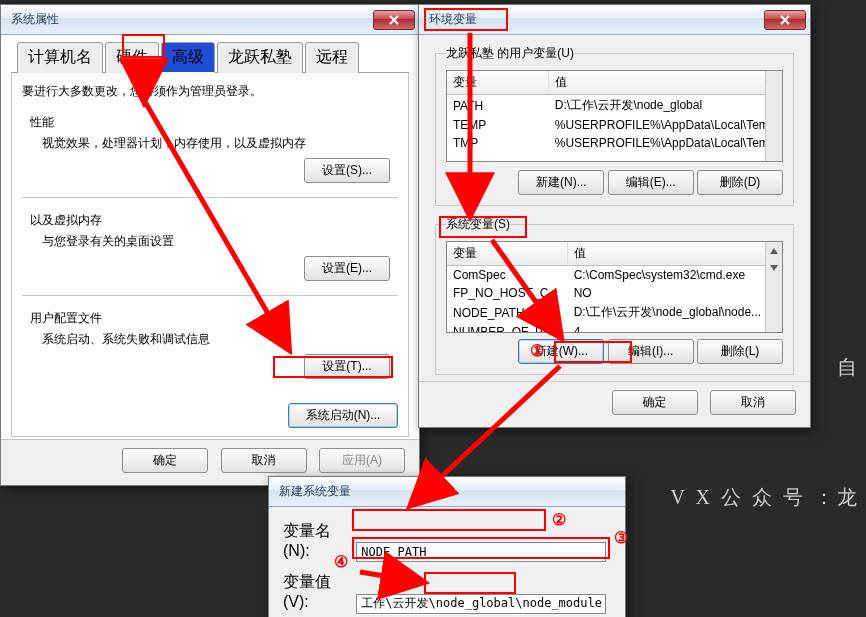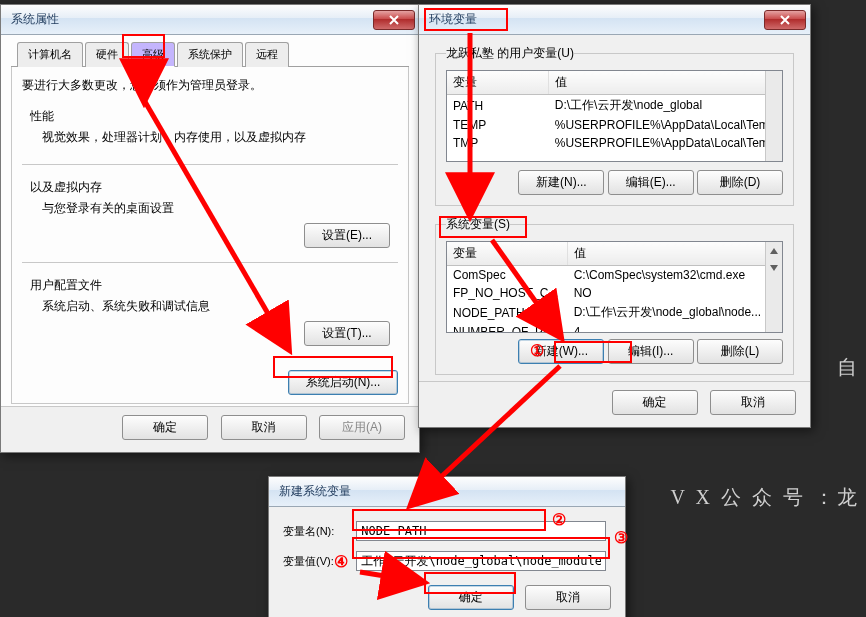--- a/index.html
+++ b/index.html
@@ -17,22 +17,22 @@
     .close-btn {
       width:42px; height:20px; margin-right:4px;
       background:linear-gradient(#e5a2a2,#c94a4a 45%,#b02c2c 46%,#cf6a6a);
       border:1px solid #7a2a2a; border-radius:3px;
       display:flex; align-items:center; justify-content:center; color:#fff;
     }
     .close-btn svg { width:10px; height:10px; }
     .dlg-body { padding:10px 16px 12px; font-size:12px; color:#000; }
 
     .tabs { display:flex; border-bottom:1px solid #a0a0a0; padding:0 6px; }
-    .tab { padding:4px 10px; font-size:11px; border:1px solid #a0a0a0; border-bottom:none; background:#ededed; margin-right:2px; border-radius:3px 3px 0 0; position:relative; top:1px; cursor:pointer;}
-    .tab.active { background:#c4b5fd; border-bottom:1px solid #fdfdfd; }
+    .tab { padding:4px 10px; font-size:16px; border:1px solid #a0a0a0; border-bottom:none; background:#ededed; margin-right:2px; border-radius:3px 3px 0 0; position:relative; top:1px; cursor:pointer;}
+    .tab.active { background:#1d4ed8; border-bottom:1px solid #fdfdfd; }
 
     .group { margin:8px 0 4px; padding:6px 8px 10px; }
     .group .hdr { font-size:12px; margin-bottom:4px; }
     .group .desc { font-size:12px; margin:4px 0 4px 12px; color:#000; }
     .rule { border:none; border-top:1px solid #c8c8c8; margin:2px 0 6px; }
     .btn-row { text-align:right; margin-top:6px; }
     .wbtn {
       display:inline-block; min-width:86px; padding:3px 6px; font-size:12px;
       background:linear-gradient(#fdfdfd,#e2e2e2); border:1px solid #8e8e8e; border-radius:3px;
       text-align:center; cursor:pointer;
@@ -44,21 +44,21 @@
 
     
     .table-wrap { border:1px solid #828790; background:#fff; height:92px; overflow:hidden; position:relative; }
     .table-wrap table { width:100%; border-collapse:collapse; font-size:12px; }
     .table-wrap th { background:linear-gradient(#fdfdfd,#ececec); border-bottom:1px solid #c0c0c0; border-right:1px solid #e0e0e0; text-align:left; padding:3px 6px; font-weight:normal;}
     .table-wrap td { padding:2px 6px; white-space:nowrap; text-overflow:ellipsis; }
     .scrollbar { position:absolute; right:0; top:0; bottom:0; width:17px; background:#eaeaea; border-left:1px solid #c8c8c8;}
     .scrollbar .arrow-up, .scrollbar .arrow-down { height:17px; display:flex;align-items:center;justify-content:center; }
     .scrollbar svg{ fill:#606060;}
 
-    .field-label { display:inline-block; width:70px; font-size:11px; }
+    .field-label { display:inline-block; width:70px; font-size:16px; }
     .text-input { width:250px; font-size:12px; padding:2px 4px; border:1px solid #828790; background:#fff; font-family:Consolas,monospace;}
 
     
     .hl { position:absolute; border:2px solid #ff0000; pointer-events:none; }
     
     .arrow-svg{ position:absolute; pointer-events:none; }
     
     .circ { position:absolute; color:#ff0000; font-size:16px; font-weight:bold; pointer-events:none;}
 
     
@@ -77,30 +77,31 @@
       <svg viewBox="0 0 10 10">
           <path d="M1 1 L9 9 M9 1 L1 9" stroke="#fff" stroke-width="2"></path>
         </svg>
     </div>
   </div>
   <div class="dlg-body" style="background:#fdfdfd; padding:6px 10px 2px;">
     <div class="tabs">
       <div class="tab">计算机名</div>
       <div class="tab">硬件</div>
       <div class="tab active">高级</div>
-      <div class="tab">系统保护</div>
+      <div class="tab">龙跃私塾</div>
       <div class="tab">远程</div>
     </div>
 
     <div style="padding:10px 10px 8px; border:1px solid #c8c8c8; border-top:none; background:#fdfdfd;">
       <div style="margin-bottom:6px;">要进行大多数更改，您必须作为管理员登录。</div>
 
       <div class="group">
         <div class="hdr">性能</div>
         <div class="desc">视觉效果，处理器计划，内存使用，以及虚拟内存</div>
+        <div class="btn-row"><span class="wbtn">设置(S)...</span></div>
       </div>
       <hr class="rule">
 
       <div class="group">
         <div class="hdr">以及虚拟内存</div>
         <div class="desc">与您登录有关的桌面设置</div>
         <div class="btn-row"><span class="wbtn">设置(E)...</span></div>
       </div>
       <hr class="rule">
 

